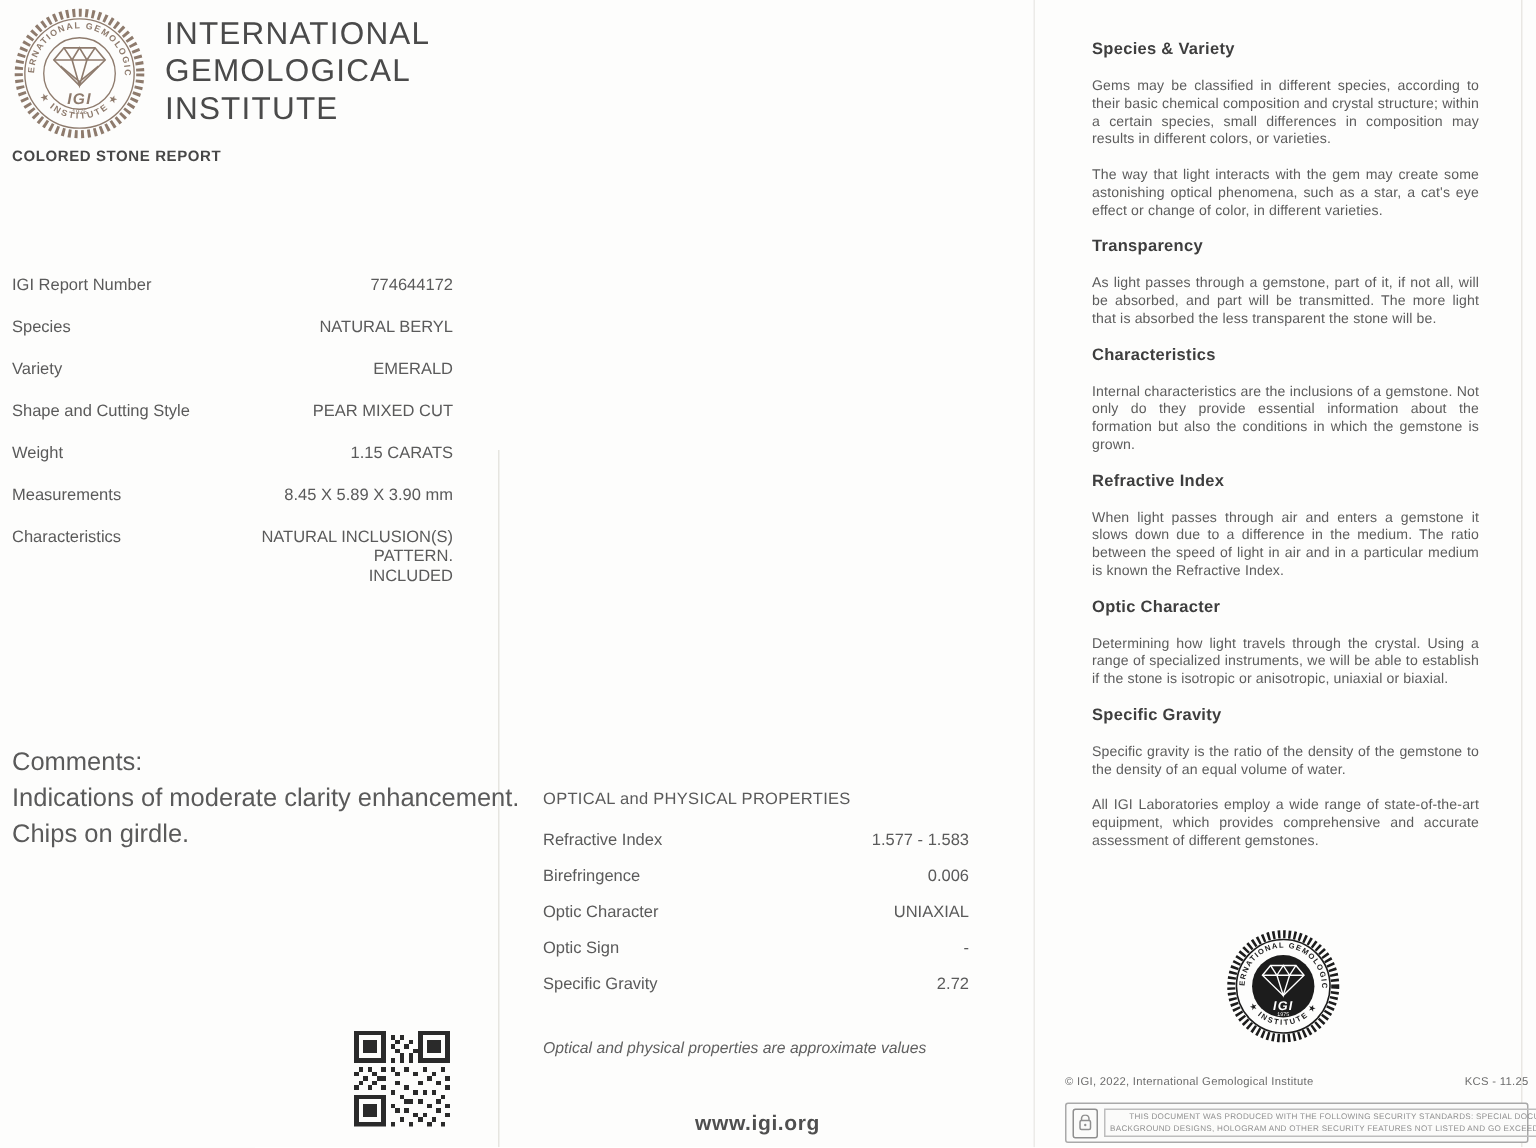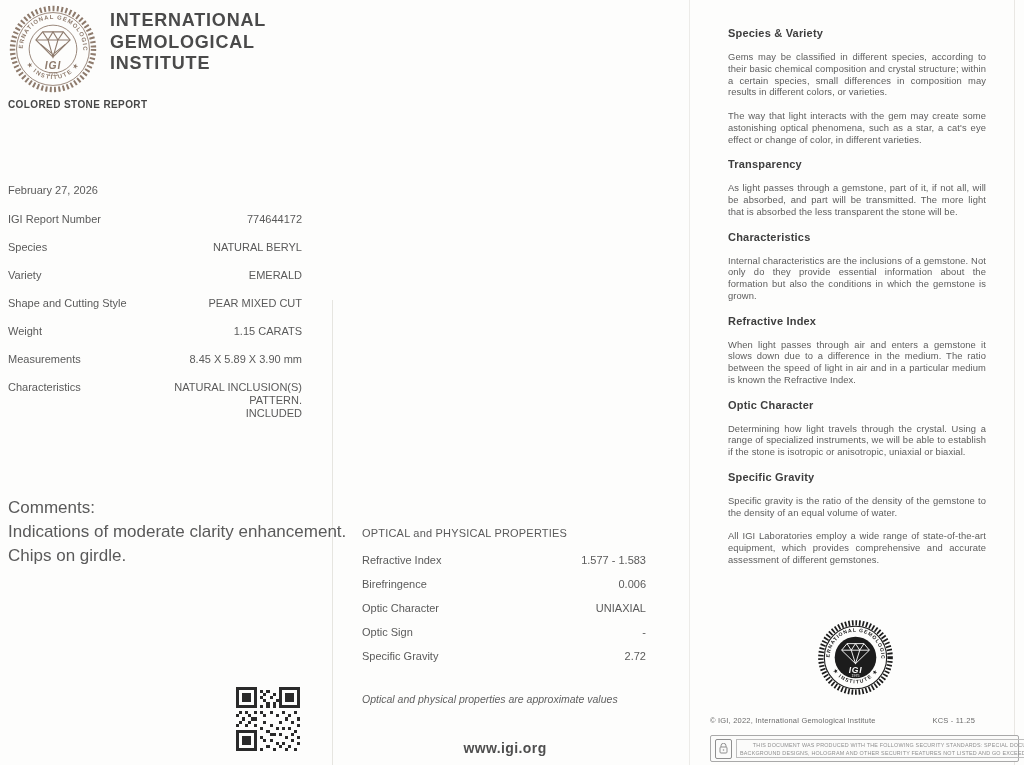--- a/index.html
+++ b/index.html
@@ -9,21 +9,21 @@
     font-family:"Liberation Sans", sans-serif;
   }
   
   .divider{position:absolute;width:1px;background:#dedcd7;}
   .divider-left{left:332px;top:300px;height:465px;opacity:.75;}
   .divider-right{left:689px;top:0;height:765px;opacity:.55;}
   .scan-edge{position:absolute;right:9px;top:0;width:1px;height:100%;background:#e9e7e3;}
 
   
   .seal-top{position:absolute;left:8px;top:4px;width:90px;height:90px;}
-  .org-name{position:absolute;left:110px;top:10px;font-size:18px;font-weight:bold;
+  .org-name{position:absolute;left:110px;top:10px;font-size:21px;font-weight:normal;
     color:#4a4a4a;letter-spacing:.8px;line-height:1.2;}
   .report-type{position:absolute;left:8px;top:99px;font-size:10px;font-weight:bold;
     color:#474747;letter-spacing:.4px;}
 
   
   .left-col{position:absolute;left:8px;top:184px;width:294px;font-size:11px;color:#5a5a5a;}
   .date{margin-bottom:17px;}
   .field-row{display:flex;justify-content:space-between;margin-bottom:15px;line-height:1.18;}
   .f-label{flex:0 0 auto;padding-right:8px;}
   .f-value{flex:1 1 auto;text-align:right;white-space:pre-line;}
@@ -41,21 +41,21 @@
 
   
   .right-col{position:absolute;left:728px;top:27px;width:258px;}
   .right-col section{margin-bottom:13px;}
   .right-col h3{font-size:11px;font-weight:bold;color:#3e3e3e;margin:0 0 8px 0;letter-spacing:.2px;}
   .right-col p{font-size:9.4px;line-height:1.25;text-align:justify;margin:12px 0 9px 0;
     color:#5c5c5c;letter-spacing:.1px;}
 
   
   .seal-black{position:absolute;left:817px;top:619px;width:77px;height:77px;}
-  .footer-row{position:absolute;left:710px;top:716px;width:265px;display:flex;
+  .footer-row{position:absolute;left:710px;top:716px;width:309px;display:flex;
     justify-content:space-between;font-size:7.5px;color:#6b6b6b;letter-spacing:.2px;}
   .security{position:absolute;left:710px;top:735px;width:309px;height:27px;
     border:1px solid #a9a9a9;border-radius:2px;background:#fbfbfa;
     display:flex;align-items:center;gap:4px;padding:2px 4px;box-sizing:border-box;}
   .lock-box{width:15px;height:18px;border:1px solid #8f8f8f;border-radius:2px;
     display:flex;align-items:center;justify-content:center;flex:0 0 auto;}
   .sec-text{flex:1 1 auto;border:1px solid #bdbdbd;height:19px;display:flex;
     flex-direction:column;justify-content:center;padding:1px 3px;box-sizing:border-box;}
   .sec-line{font-size:5.4px;color:#8f8f8f;letter-spacing:.2px;white-space:nowrap;
     overflow:hidden;text-align:center;line-height:1.5;}
@@ -95,21 +95,20 @@
 
   <div class="org-name">
     <div>INTERNATIONAL</div>
     <div>GEMOLOGICAL</div>
     <div>INSTITUTE</div>
   </div>
 
   <div class="report-type">COLORED STONE REPORT</div>
 
   <div class="left-col">
-    <div class="date">February 27, 2026</div>
     <div id="report-rows">
   <div class="field-row">
     <div class="f-label">IGI Report Number</div>
     <div class="f-value">774644172</div>
   </div>
 
   <div class="field-row">
     <div class="f-label">Species</div>
     <div class="f-value">NATURAL BERYL</div>
   </div>

